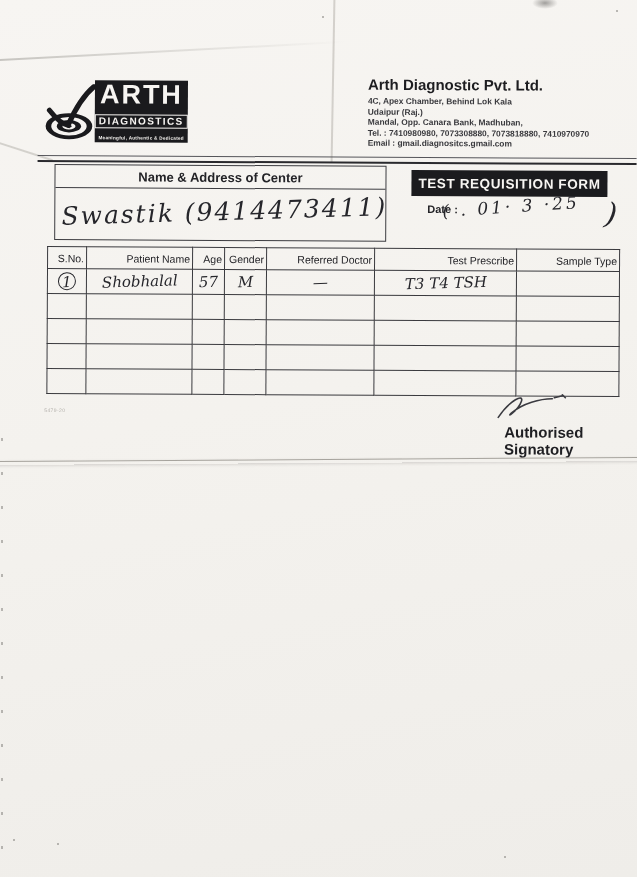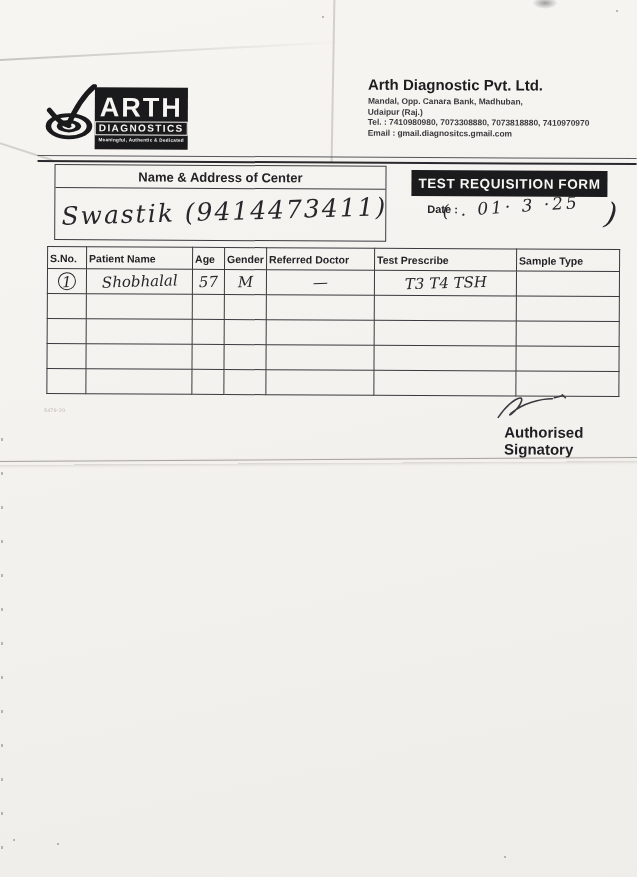--- a/index.html
+++ b/index.html
@@ -16,21 +16,21 @@
   .speck{position:absolute;width:2px;height:2px;border-radius:50%;background:rgba(110,108,104,.6);}
   .fold-line{position:absolute;left:-6px;top:459px;width:655px;height:3px;transform:rotate(-.35deg);
     border-top:1.3px solid #a7a49e;box-shadow:0 1px 3px rgba(70,68,64,.18);}
   .edge-left{position:absolute;left:1px;top:438px;width:2px;height:439px;
     background:repeating-linear-gradient(180deg,rgba(92,90,86,.4) 0 3px,rgba(92,90,86,0) 3px 34px);}
   
   .sheet{position:absolute;left:0;top:0;width:637px;height:470px;transform:rotate(.3deg);transform-origin:40px 80px;}
   
   .logo-icon{position:absolute;left:44px;top:84px;}
   .logo-box{position:absolute;left:95px;top:80px;width:93px;height:58px;background:#1a1a1d;
-    display:flex;flex-direction:column;align-items:center;justify-content:center;padding:2px 0;margin-top:7px;}
+    display:flex;flex-direction:column;align-items:center;justify-content:space-between;padding:2px 0;}
   .logo-brand{color:#f7f5f2;font-weight:800;font-size:27px;line-height:25px;letter-spacing:2px;}
   .logo-sub{color:#f7f5f2;font-weight:700;font-size:10px;letter-spacing:1.4px;border:1px solid #f7f5f2;padding:0 3px;margin-top:1px;line-height:12px;}
   .logo-tag{color:#f7f5f2;font-weight:700;font-size:4.6px;letter-spacing:.3px;margin-top:2px;white-space:nowrap;}
   .company{position:absolute;left:368px;top:74px;width:245px;color:#2a2a2e;}
   .company-name{font-size:15px;font-weight:800;color:#1d1d20;margin-bottom:3px;}
   .company-line{font-size:8.4px;font-weight:700;color:#3a3a3e;line-height:10.6px;}
   .divider{position:absolute;left:38px;top:155px;width:599px;height:4px;
     border-top:1.4px solid #55555a;border-bottom:2.4px solid #2a2a2e;}
   
   .center-box{position:absolute;left:55px;top:164px;width:330px;height:74px;border:1.6px solid #3c3c40;}
@@ -39,21 +39,21 @@
   .hand{font-family:"DejaVu Serif",serif;font-style:italic;color:#26262b;}
   .center-hand{position:absolute;left:62px;top:196px;font-size:25px;letter-spacing:2px;transform:rotate(-2deg);white-space:nowrap;}
   .trf-box{position:absolute;left:412px;top:168px;width:196px;height:26px;background:#1b1b1e;
     display:flex;align-items:center;justify-content:center;color:#f7f5f2;font-size:13.5px;font-weight:800;letter-spacing:.6px;}
   .date-label{position:absolute;left:428px;top:201px;font-size:11px;font-weight:800;color:#242428;}
   .date-hand{position:absolute;left:443px;top:194px;font-size:17px;letter-spacing:3px;transform:rotate(-4deg);white-space:nowrap;}
   .date-close{position:absolute;left:606px;top:193px;font-size:30px;font-weight:300;transform:rotate(8deg);}
   
   table.req{position:absolute;left:48px;top:246px;width:572px;border-collapse:collapse;table-layout:fixed;}
   table.req th,table.req td{border:1.5px solid #3a3a3e;padding:0 2px;overflow:hidden;}
-  table.req th{height:21px;font-size:10.5px;font-weight:700;color:#232327;text-align:left;margin-left:40px;}
+  table.req th{height:21px;font-size:10.5px;font-weight:400;color:#232327;text-align:right;margin-left:40px;}
   table.req td{height:24px;text-align:center;}
   td .hand{font-size:15px;display:inline-block;transform:rotate(-2deg);white-space:nowrap;}
   .circled{display:inline-flex;align-items:center;justify-content:center;width:16px;height:16px;
     border:1.4px solid #26262b;border-radius:50%;font-size:10px;transform:rotate(-6deg);}
   
   .form-code{position:absolute;left:46px;top:407px;font-size:5px;color:#b3b0ab;letter-spacing:.4px;}
   .signature{position:absolute;left:494px;top:389px;}
   .signatory{position:absolute;left:506px;top:421px;font-size:15px;font-weight:800;color:#1f1f23;}
 </style>
 </head>
@@ -85,22 +85,23 @@
       </svg>
     </div>
     <div class="logo-box">
       <div class="logo-brand">ARTH</div>
       <div class="logo-sub">DIAGNOSTICS</div>
       <div class="logo-tag">Meaningful, Authentic &amp; Dedicated</div>
     </div>
 
     <div class="company">
       <div class="company-name">Arth Diagnostic Pvt. Ltd.</div>
+      <div class="company-line">4C, Apex Chamber, Behind Lok Kala</div>
+      <div class="company-line">Udaipur (Raj.)</div>
       <div class="company-line">Mandal, Opp. Canara Bank, Madhuban,</div>
-      <div class="company-line">Udaipur (Raj.)</div>
       <div class="company-line">Tel. : 7410980980, 7073308880, 7073818880, 7410970970</div>
       <div class="company-line">Email : gmail.diagnositcs.gmail.com</div>
     </div>
 
     <div class="divider"></div>
 
     <div class="center-box">
       <div class="cb-title">Name &amp; Address of Center</div>
     </div>
     <div class="center-hand hand">Swastik (9414473411)</div>

